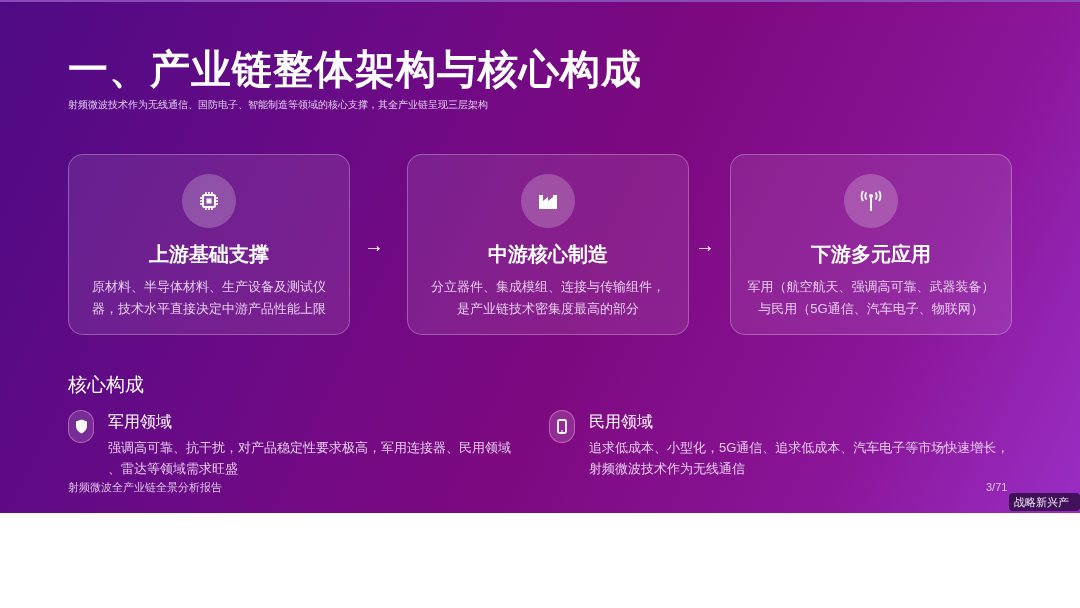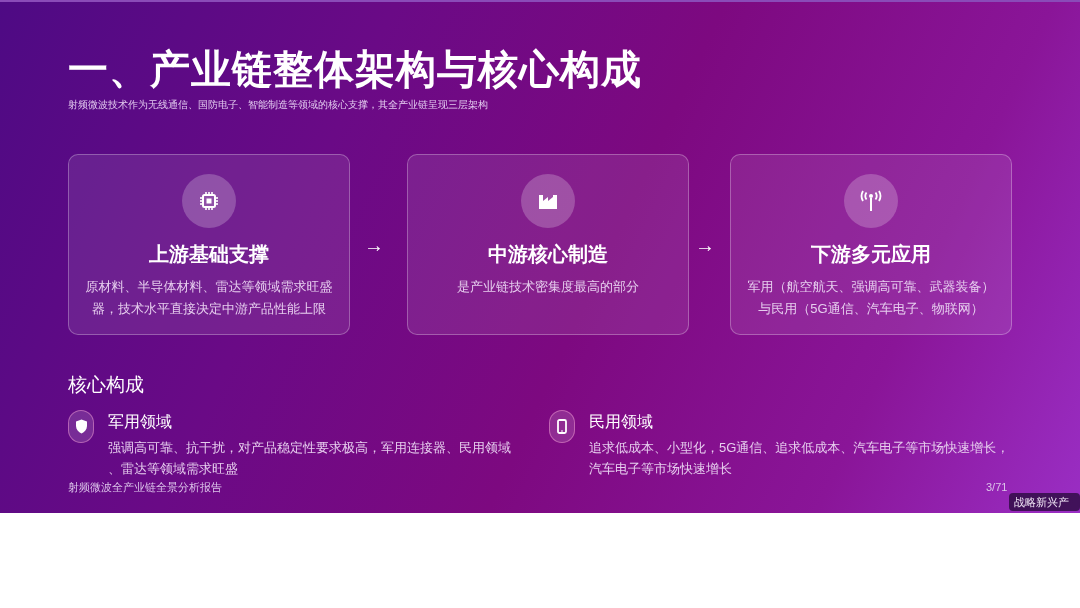--- a/index.html
+++ b/index.html
@@ -4,21 +4,21 @@
 <style>
   html, body { margin: 0; padding: 0; }
   body { width: 1080px; height: 608px; background: #ffffff; position: relative; overflow: hidden;
          font-family: "Liberation Sans", "DejaVu Sans", sans-serif; }
   .slide { position: absolute; left: 0; top: 0; width: 1080px; height: 513px;
            background: linear-gradient(115deg, #4e0a84 0%, #6a0a86 30%, #7d0980 55%, #8a1598 80%, #9a2ec4 100%);
            border-top: 2px solid #8a4bb8; box-sizing: border-box; overflow: hidden; color: #fff; }
   .title { position: absolute; left: 68px; top: 40px; font-size: 40px; font-weight: bold; letter-spacing: 1px; color: #ffffff; }
   .subtitle { position: absolute; left: 68px; top: 96px; font-size: 10px; color: #e2c9ef; }
   .card { position: absolute; top: 152px; width: 282px; height: 181px; box-sizing: border-box;
-          border: 1px solid rgba(255,255,255,0.28); border-radius: 10px; background: rgba(255,255,255,0.09);
+          border: 1px solid rgba(255,255,255,0.28); border-radius: 15px; background: rgba(255,255,255,0.09);
           text-align: center; }
   .card .icon-circle { width: 54px; height: 54px; border-radius: 50%; background: rgba(255,255,255,0.22);
           margin: 19px auto 0; display: flex; align-items: center; justify-content: center; }
   .card .card-title { margin-top: 13px; font-size: 20px; font-weight: bold; color: #fff; }
   .card .card-desc { margin-top: 8px; font-size: 13px; line-height: 22px; color: #e6cdee; padding: 0 14px; }
   .arrow { position: absolute; top: 232px; font-size: 20px; color: #fff; width: 24px; text-align: center; }
   .section-title { position: absolute; left: 68px; top: 370px; font-size: 19px; font-weight: normal; color: #fff; }
   .domain { position: absolute; top: 408px; }
   .domain .pill { position: absolute; left: 0; top: 0; width: 26px; height: 33px; border-radius: 13px;
          background: rgba(255,255,255,0.14); border: 1px solid rgba(255,170,220,0.45);
@@ -53,35 +53,36 @@
             <line x1="1" y1="10" x2="4" y2="10"></line>
             <line x1="1" y1="13" x2="4" y2="13"></line>
           <line x1="16" y1="7" x2="19" y2="7"></line>
             <line x1="16" y1="10" x2="19" y2="10"></line>
             <line x1="16" y1="13" x2="19" y2="13"></line>
         </g>
       </svg>
     </div>
     <div class="card-title">上游基础支撑</div>
     <div class="card-desc">
-      <div>原材料、半导体材料、雷达等领域需求旺盛</div>
+      <div>原材料、半导体材料、生产设备及测试仪</div>
       <div>器，技术水平直接决定中游产品性能上限</div>
     </div>
   </div>
 
   <div class="arrow" style="left:362px;">→</div>
 
   <div class="card" style="left:399px;margin-left:8px;">
     <div class="icon-circle">
       <svg width="20" height="18" viewBox="0 0 20 18">
         <path d="M1 17 V3 H5 V9 L10 5 V9 L15 5 V3 H19 V17 Z" fill="#fff"></path>
       </svg>
     </div>
     <div class="card-title">中游核心制造</div>
     <div class="card-desc">
+      <div>分立器件、集成模组、连接与传输组件，</div>
       <div>是产业链技术密集度最高的部分</div>
     </div>
   </div>
 
   <div class="arrow" style="left:693px;">→</div>
 
   <div class="card" style="left:730px;">
     <div class="icon-circle">
       <svg width="24" height="22" viewBox="0 0 24 22">
         <circle cx="12" cy="6" r="2" fill="#fff"></circle>
@@ -117,20 +118,20 @@
   <div class="domain" style="left:549px; width:470px;">
     <div class="pill">
       <svg width="10" height="15" viewBox="0 0 10 15">
         <rect x="1" y="1" width="8" height="13" rx="1.5" fill="none" stroke="#fff" stroke-width="1.8"></rect>
         <line x1="4" y1="12" x2="6" y2="12" stroke="#fff" stroke-width="1.2"></line>
       </svg>
     </div>
     <div class="d-title">民用领域</div>
     <div class="d-desc">
       <div>追求低成本、小型化，5G通信、追求低成本、汽车电子等市场快速增长，</div>
-      <div>汽车电子等市场快速增长</div>
+      <div>射频微波技术作为无线通信</div>
     </div>
   </div>
 
   <div class="footer-left">射频微波全产业链全景分析报告</div>
   <div class="footer-page">3/71</div>
   <div class="badge">战略新兴产业</div>
 </div>
 
 </body></html>

